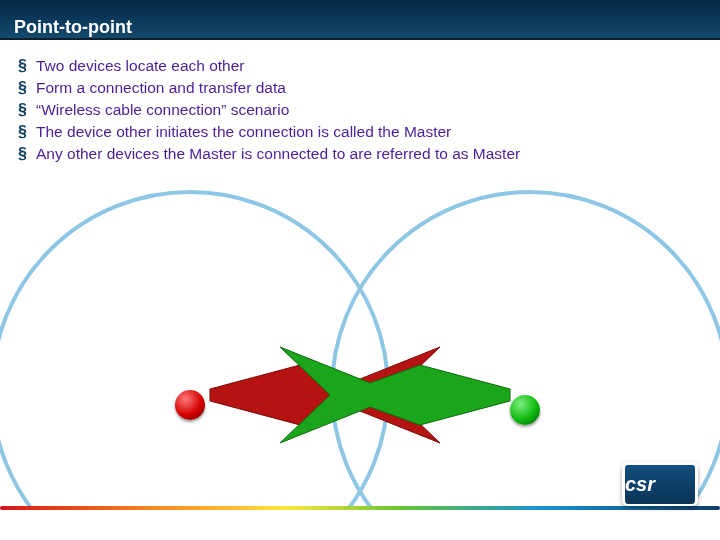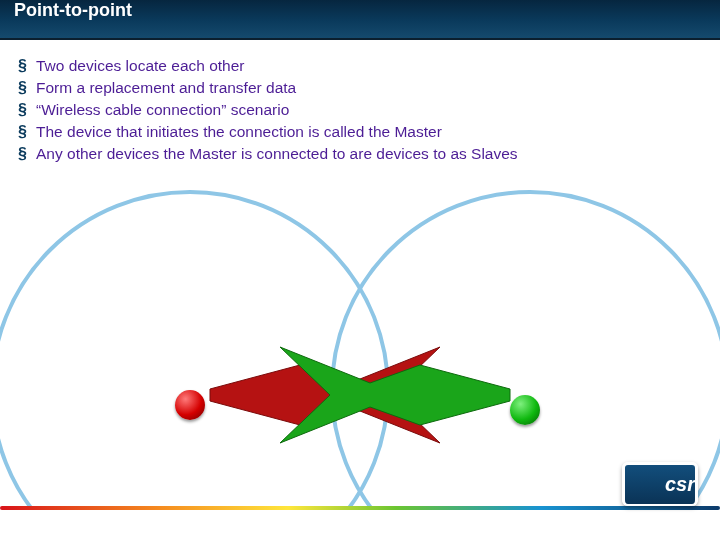--- a/index.html
+++ b/index.html
@@ -5,21 +5,21 @@
   * { margin: 0; padding: 0; box-sizing: border-box; }
   html, body { width: 720px; height: 540px; overflow: hidden; font-family: Arial, Helvetica, sans-serif; background: #fff; }
 
   .slide { position: relative; width: 720px; height: 540px; background: #fff; }
 
   
   .titlebar {
     position: absolute; left: 0; top: 0; width: 100%; height: 40px;
     background: linear-gradient(#06263f 0%, #0a3a5c 55%, #154a6d 100%);
     border-bottom: 2px solid #0b1f2e;
-    display: flex; align-items: flex-start; padding-left: 14px;
+    display: flex; align-items: flex-end; padding-left: 14px;
   }
   .titlebar h1 { color: #fff; font-size: 18px; font-weight: bold; }
 
   
   .bullets { position: absolute; left: 18px; top: 56px; width: 680px; }
   .bullets li { list-style: none; display: flex; align-items: flex-start; margin-bottom: 2px; }
   .bullet-mark { color: #0a3a5c; font-weight: 900; font-size: 16px; width: 18px; line-height: 20px; }
   .bullet-text { color: #4c1d95; font-size: 15.5px; line-height: 20px; }
 
   
@@ -48,21 +48,21 @@
   
   .footer-swoosh {
     position: absolute; left: 0; bottom: 30px; width: 100%; height: 4px;
     background: linear-gradient(90deg,#d8131a 0%, #f58a1f 22%, #ffe63b 40%, #6bc531 55%, #1893d1 75%, #0c3a6a 100%);
     border-radius: 2px;
   }
   .logo {
     position: absolute; right: 22px; bottom: 34px; width: 76px; height: 44px;
     background: linear-gradient(#124e7c, #0a3356);
     border-radius: 6px;
-    display: flex; align-items: center; justify-content: flex-end;
+    display: flex; align-items: center; justify-content: flex-start;
     box-shadow: 0 2px 4px rgba(0,0,0,0.35);
     color: #fff; font-style: italic; font-weight: 700; font-size: 20px;
     border: 3px solid #fff; border-bottom-width: 2px;
   }
 </style>
 </head>
 <body>
 
 <div class="slide">
 
@@ -70,33 +70,33 @@
     <h1>Point-to-point</h1>
   </div>
 
   <ul class="bullets">
     <li>
       <span class="bullet-mark">§</span>
       <span class="bullet-text">Two devices locate each other</span>
     </li>
     <li>
       <span class="bullet-mark">§</span>
-      <span class="bullet-text">Form a replacement and transfer data</span>
+      <span class="bullet-text">Form a connection and transfer data</span>
     </li>
     <li>
       <span class="bullet-mark">§</span>
       <span class="bullet-text">“Wireless cable connection” scenario</span>
     </li>
     <li>
       <span class="bullet-mark">§</span>
-      <span class="bullet-text">The device that initiates the connection is called the Master</span>
+      <span class="bullet-text">The device other initiates the connection is called the Master</span>
     </li>
     <li>
       <span class="bullet-mark">§</span>
-      <span class="bullet-text">Any other devices the Master is connected to are devices to as Slaves</span>
+      <span class="bullet-text">Any other devices the Master is connected to are referred to as Master</span>
     </li>
   </ul>
 
   <div class="diagram">
     <div class="circle left"></div>
     <div class="circle right"></div>
 
     <div class="burst">
       <svg width="320" height="110" viewBox="-160 -55 320 110">
 

